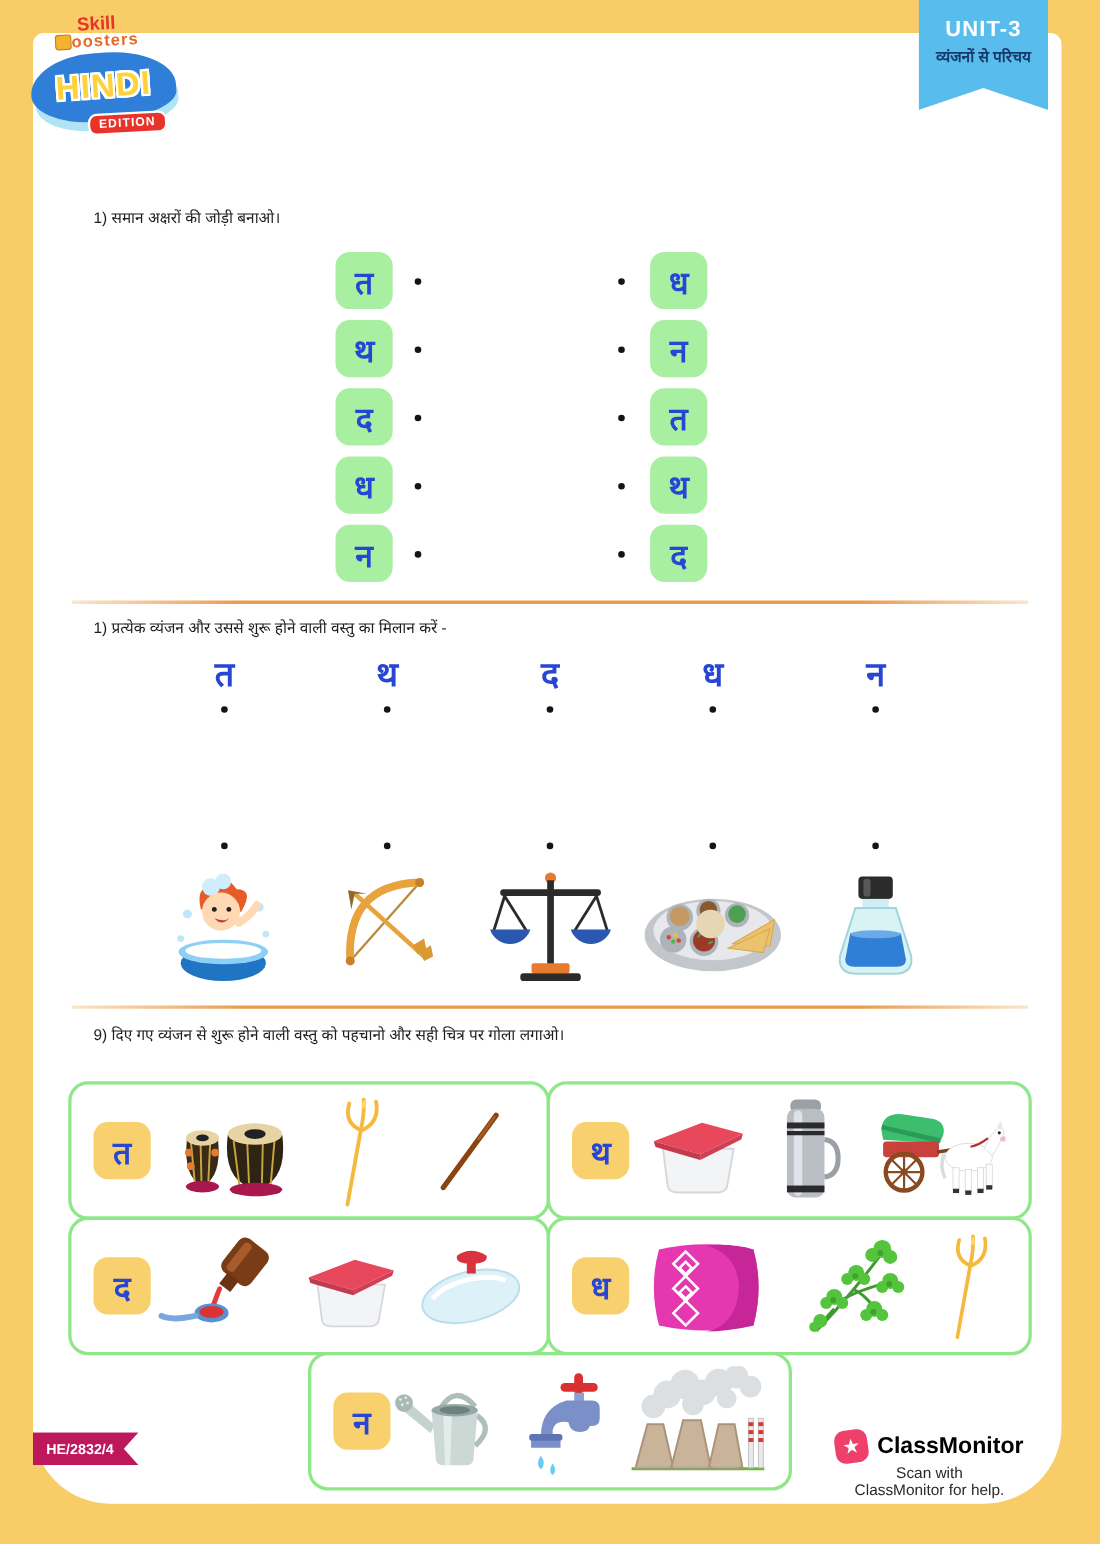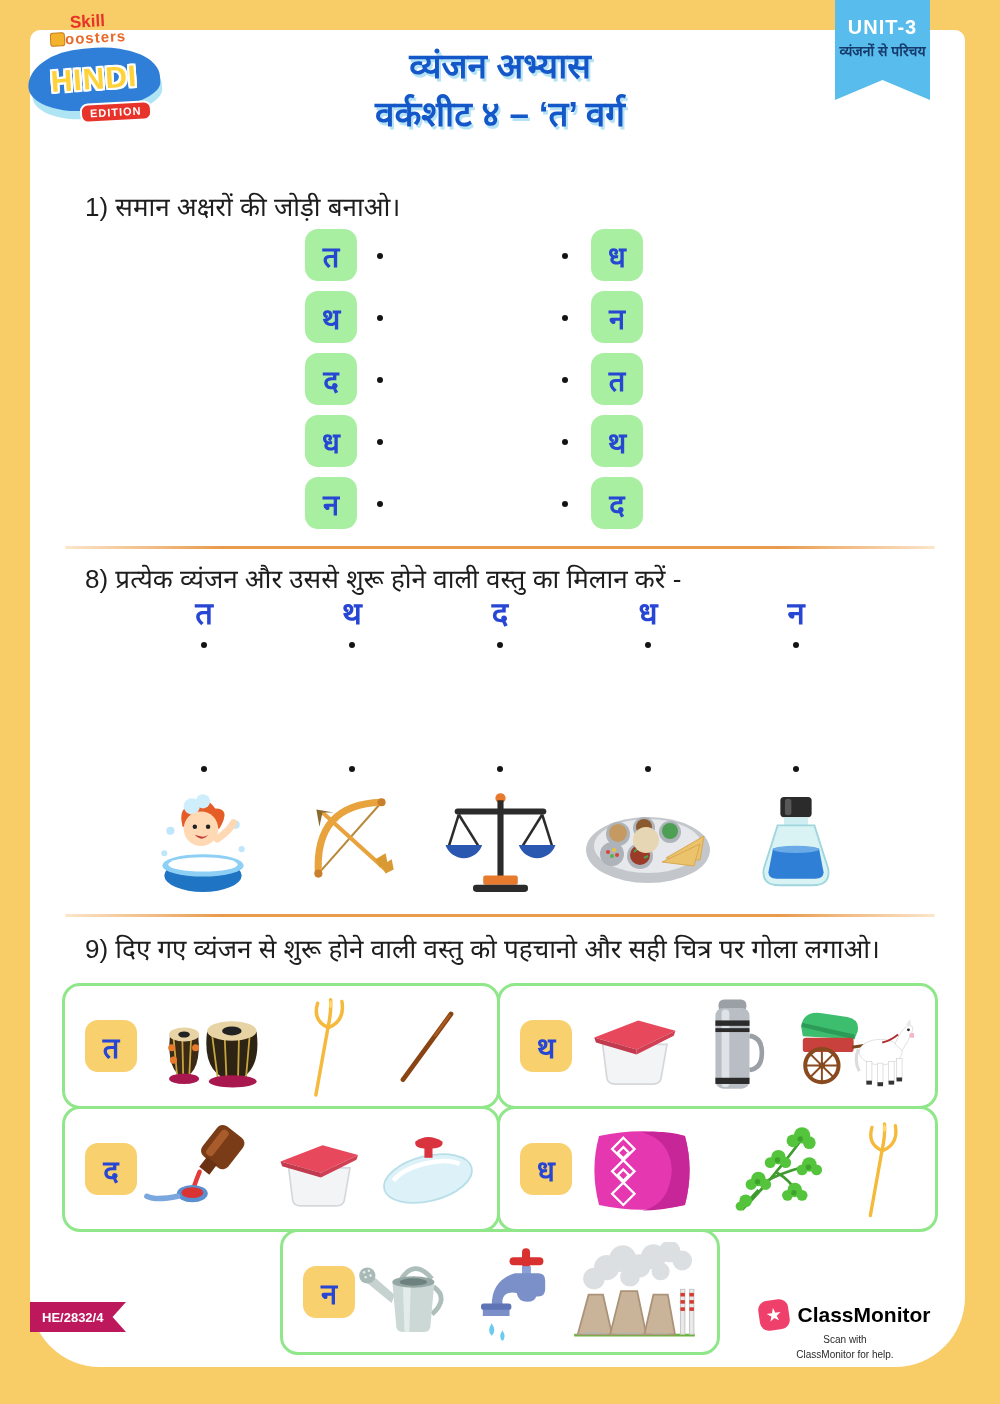--- a/index.html
+++ b/index.html
@@ -19,27 +19,27 @@
              display:flex;align-items:center;justify-content:center;}
   .logo-hindi{color:#ffd23a;font-weight:bold;font-size:30px;letter-spacing:1px;
               text-shadow:-2px 0 #fff,2px 0 #fff,0 -2px #fff,0 2px #fff,2px 2px #fff,-2px -2px #fff,2px -2px #fff,-2px 2px #fff;}
   .logo-edition{position:absolute;left:58px;top:90px;background:#e8332a;color:#fff;font-weight:bold;font-size:11px;
                 padding:2px 8px;border-radius:8px;border:2px solid #fff;letter-spacing:1px;transform:rotate(-3deg);}
 
   .title-block{position:absolute;left:150px;right:150px;top:42px;text-align:center;}
   .title-line{color:#1457c8;font-weight:bold;font-size:35px;line-height:48px;
               text-shadow:2px 3px 0 #b5e2f5;}
 
-  .unit-ribbon{position:absolute;left:835px;top:0px;width:95px;height:100px;background:#58bdec;
+  .unit-ribbon{position:absolute;left:835px;top:0px;width:118px;height:100px;background:#58bdec;
                clip-path:polygon(0 0,100% 0,100% 100%,50% 80%,0 100%);text-align:center;z-index:4;}
   .unit-line1{color:#ffffff;font-weight:bold;font-size:20px;margin-top:16px;letter-spacing:1px;}
   .unit-line2{color:#173a6d;font-weight:bold;font-size:14px;margin-top:2px;}
 
   
-  .q-heading{position:absolute;left:85px;color:#1d1d1d;font-size:26px;font-weight:500;}
+  .q-heading{position:absolute;left:85px;color:#1d1d1d;font-size:14px;font-weight:500;}
   .divider{position:absolute;left:65px;width:870px;height:3px;border-radius:2px;
            background:linear-gradient(90deg,#fbe6cb,#ea9a4c 18%,#ea9a4c 82%,#fbe6cb);}
   .dot{width:6px;height:6px;border-radius:50%;background:#141414;}
 
   
   .match-area{position:absolute;left:305px;top:229px;width:338px;}
   .match-row{position:relative;height:52px;margin-bottom:10px;}
   .letter-box{width:52px;height:52px;background:#a9efa1;border-radius:13px;
               display:flex;align-items:center;justify-content:center;
               color:#2746d4;font-weight:bold;font-size:29px;}
@@ -72,42 +72,38 @@
 
   
   .code-ribbon{position:absolute;left:30px;top:1302px;width:96px;height:30px;background:#be185d;
                clip-path:polygon(0 0,100% 0,86% 50%,100% 100%,0 100%);
                color:#fff;font-weight:bold;font-size:13px;display:flex;align-items:center;padding-left:12px;box-sizing:border-box;}
   .cm-logo{position:absolute;left:735px;top:1300px;width:220px;text-align:center;}
   .cm-row{display:flex;align-items:center;justify-content:center;gap:8px;}
   .cm-icon{width:30px;height:30px;background:#ef3f6b;border-radius:9px;transform:rotate(-8deg);
            display:flex;align-items:center;justify-content:center;color:#fff;font-size:18px;}
   .cm-name{font-weight:bold;font-size:21px;color:#000000;}
-  .cm-tagline{font-size:10px;color:#2a2a2a;line-height:15px;margin-top:2px;}
+  .cm-tagline{font-size:14px;color:#2a2a2a;line-height:15px;margin-top:2px;}
 </style>
 </head>
 <body>
 
 <div class="page">
   <div class="sheet"></div>
 
   <div class="logo">
     <div class="logo-blob-back"></div>
     <div class="logo-skill">Skill</div>
     <div class="logo-boosters"><span class="logo-bot"></span><span>oosters</span></div>
     <div class="logo-blob">
       <span class="logo-hindi">HINDI</span>
     </div>
     <div class="logo-edition">EDITION</div>
   </div>
 
-  <div class="title-block">
-    <div class="title-line">व्यंजन अभ्यास</div>
-    <div class="title-line">वर्कशीट ४ – ‘त’  वर्ग</div>
-  </div>
 
   <div class="unit-ribbon">
     <div class="unit-line1">UNIT-3</div>
     <div class="unit-line2">व्यंजनों से परिचय</div>
   </div>
 
   <div class="q-heading" style="top:188px;">1) समान अक्षरों की जोड़ी बनाओ।</div>
 
   <div class="match-area">
     <div class="match-row">
@@ -137,21 +133,21 @@
     <div class="match-row">
       <div class="letter-box lbox">न</div>
       <div class="dot d1"></div>
       <div class="dot d2"></div>
       <div class="letter-box rbox">द</div>
     </div>
   </div>
 
   <div class="divider" style="top:546px;"></div>
 
-  <div class="q-heading" style="top:560px;">8) प्रत्येक व्यंजन और उससे शुरू होने वाली वस्तु का मिलान करें -</div>
+  <div class="q-heading" style="top:560px;">1) प्रत्येक व्यंजन और उससे शुरू होने वाली वस्तु का मिलान करें -</div>
 
   <div class="q2-letters">
     <div class="q2-col">
         <span class="q2-letter">त</span>
         <span class="dot"></span>
       </div>
     <div class="q2-col">
         <span class="q2-letter">थ</span>
         <span class="dot"></span>
       </div>

